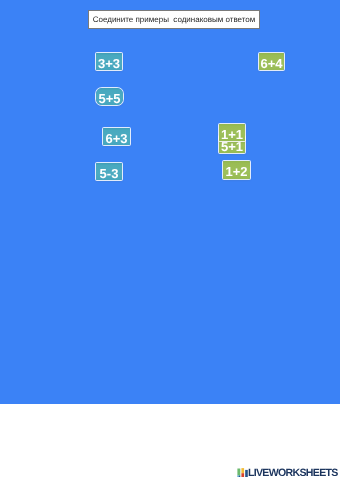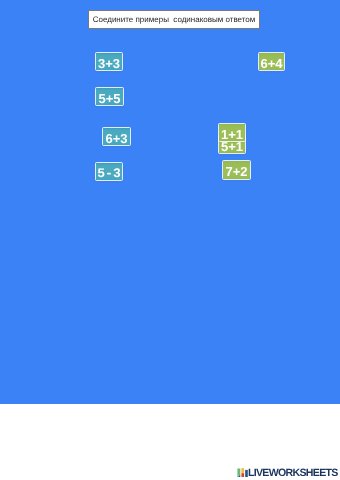--- a/index.html
+++ b/index.html
@@ -95,27 +95,27 @@
 <body>
 
 <div class="page">
 
   <div class="title-box">
     <span class="title-text">Соедините примеры  содинаковым ответом</span>
   </div>
 
   <div id="tiles">
       <div class="tile tile-blue" style="left: 96px; top: 53px; width: 26px; height: 17px;">3+3</div>
-      <div class="tile tile-blue" style="left: 96px; top: 88px; width: 27px; height: 17px;">5+5</div>
+      <div class="tile tile-blue" style="left: 96px; top: 88px; width: 27px; height: 17px; border-radius: 6px;">5+5</div>
       <div class="tile tile-blue" style="left: 103px; top: 128px; width: 27px; height: 17px;">6+3</div>
-      <div class="tile tile-blue" style="left: 96px; top: 163px; width: 26px; height: 17px; font-family: Liberation Mono, monospace;">5-3</div>
+      <div class="tile tile-blue" style="left: 96px; top: 163px; width: 26px; height: 17px;">5-3</div>
       <div class="tile tile-green" style="left: 219px; top: 53px; width: 25px; height: 17px; margin-left: 40px;">6+4</div>
       <div class="tile tile-green" style="left: 219px; top: 88px; width: 26px; height: 17px; margin-top: 48px;">5+1</div>
       <div class="tile tile-green" style="left: 219px; top: 124px; width: 26px; height: 17px;">1+1</div>
-      <div class="tile tile-green" style="left: 223px; top: 161px; width: 27px; height: 18px;">7+2</div>
+      <div class="tile tile-green" style="left: 223px; top: 161px; width: 27px; height: 18px;">1+2</div>
     </div>
 
   <div class="logo">
     <svg class="logo-icon" width="11.4" height="11" viewBox="0 0 11.4 11">
       <rect x="0.4" y="0.5" width="2.9" height="6.9" fill="#6cba6e"></rect>
       <rect x="2.0" y="7.4" width="1.3" height="1.6" fill="#24558a"></rect>
       <rect x="0.4" y="7.4" width="1.5" height="1.6" fill="#4a9ecb"></rect>
       <rect x="4.4" y="0.1" width="2.7" height="5.1" fill="#f4bb38"></rect>
       <rect x="4.4" y="5.2" width="2.7" height="3.8" fill="#d8452c"></rect>
       <rect x="8.2" y="1.9" width="2.6" height="7.1" fill="#24558a"></rect>

